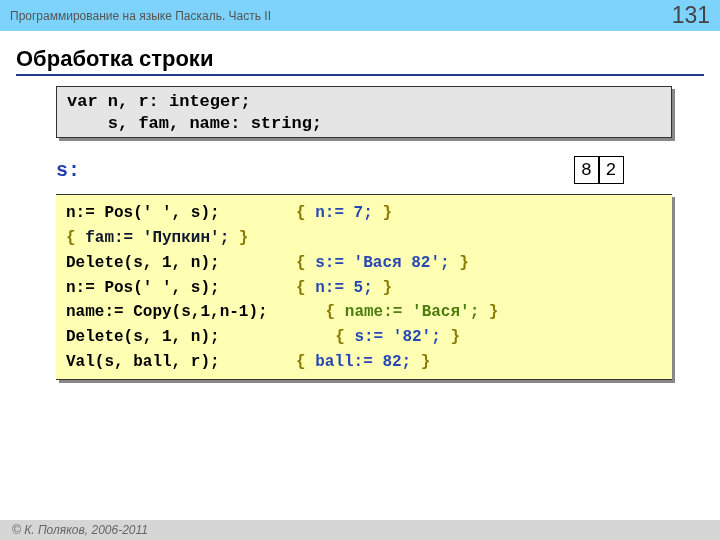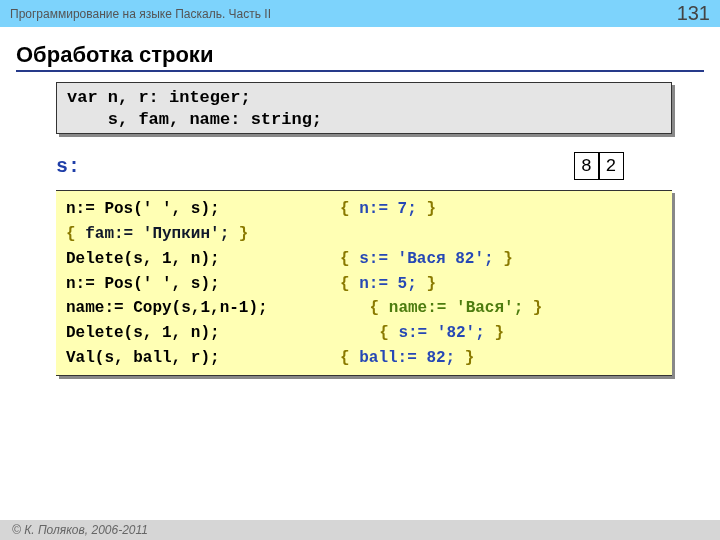--- a/index.html
+++ b/index.html
@@ -12,21 +12,21 @@
   }
   .header-bar{
     background:#7dd3fc;
     color:#555;
     font-size:12px;
     padding:2px 10px;
     display:flex;
     justify-content:space-between;
     align-items:center;
   }
-  .page-num{font-size:20px;color:#444}
+  .page-num{font-size:23px;color:#444}
   .title{
     font:bold 22px Arial;
     color:#000;
     padding:6px 16px 2px;
     margin-top:9px;
   }
   .title-rule{
     border:none;border-top:2px solid #263a8a;
     margin:0 16px 10px;
   }
@@ -69,21 +69,20 @@
     border-top:1px solid #333;
     border-bottom:1px solid #333;
     box-shadow:3px 3px 0 #888;
     padding:6px 10px 4px;
   }
   .row{
     font:bold 16px "Courier New",monospace;
     display:flex;
     white-space:pre;
     line-height:1.55;
-    gap:44px;
   }
   .stmt{min-width:230px;color:#000}
   .stmt-wide{min-width:250px;color:#000}
   .cmt{color:#8a7a00}
   .cmt-blue{color:#2648b5}
   .cmt-darkred{color:#0f172a}
   .cmt-green{color:#4d7c0f}
   .footer{
     position:absolute;left:0;right:0;bottom:0;
     background:#d6d6d6;color:#666;font-style:italic;

